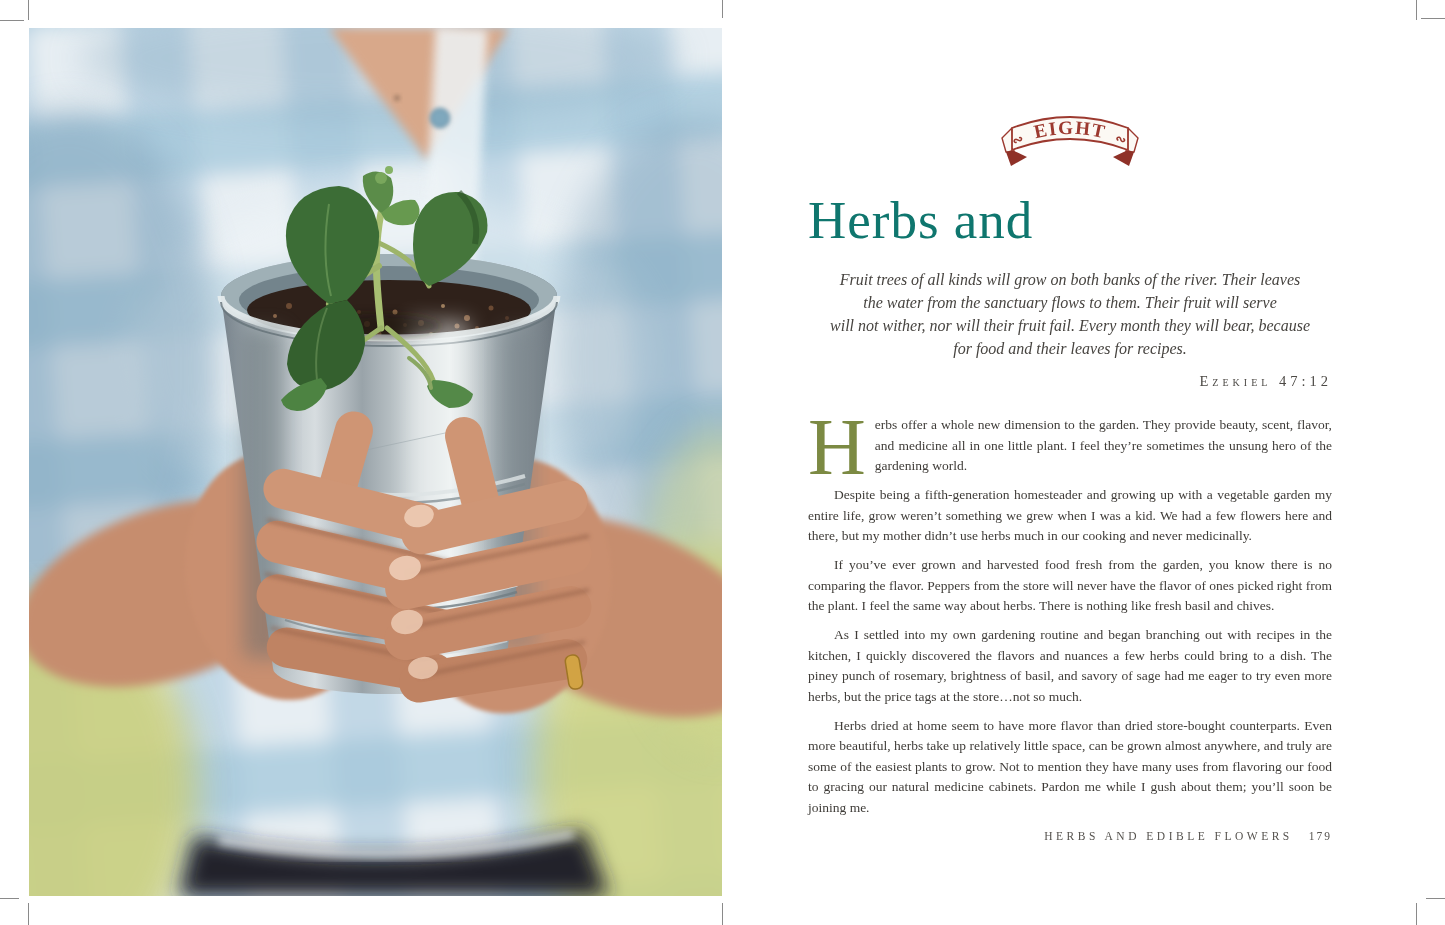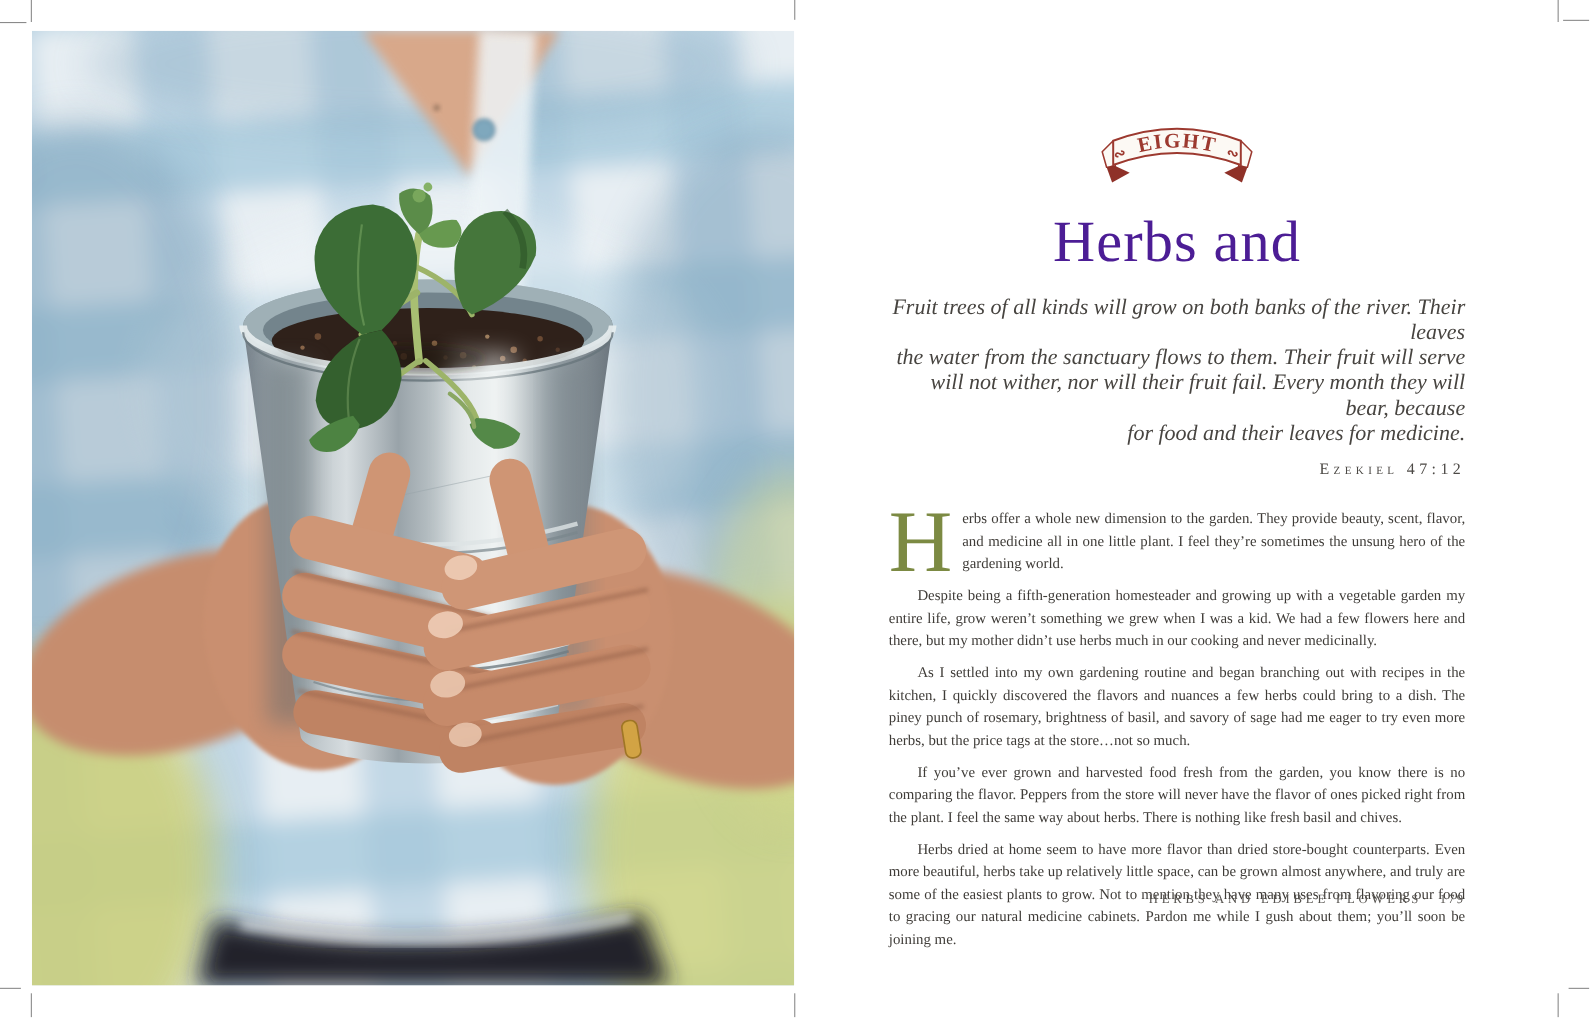--- a/index.html
+++ b/index.html
@@ -8,35 +8,35 @@
   .crop{position:absolute;background:#8a8a8a;}
 
   
   .photo{position:absolute;left:29px;top:28px;width:693px;height:868px;overflow:hidden;}
 
   
   .rightcol{position:absolute;left:808px;top:0;width:524px;height:925px;}
 
   .banner-wrap{width:140px;height:72px;margin:106px auto 0 auto;}
 
-  .title{margin:14px 0 0 0;text-align:center;font-weight:400;
-         font-size:53px;line-height:1.06;letter-spacing:1px;color:#4c1d95;}
-
-  .epigraph{margin-top:20px;text-align:right;font-style:italic;
-            font-size:20px;line-height:23px;color:#474440;}
+  .title{margin:14px 0 0 0;text-align:left;font-weight:400;
+         font-size:53px;line-height:1.06;letter-spacing:1px;color:#0f766e;}
+
+  .epigraph{margin-top:20px;text-align:center;font-style:italic;
+            font-size:16px;line-height:23px;color:#474440;}
   .attribution{margin-top:13px;text-align:right;font-variant:small-caps;
                letter-spacing:4px;font-size:14.5px;color:#4c4945;}
 
   .bodytext{margin-top:25px;text-align:justify;font-size:13.5px;line-height:20.5px;color:#3f3c38;}
   .bodytext p{margin:0 0 8.5px 0;text-indent:26px;}
   .bodytext p.first{text-indent:0;}
   .dropcap{float:left;font-size:80px;line-height:60px;color:#7c8a43;
            padding:2px 9px 0 0;font-family:"Liberation Serif",serif;}
 
-  .footer{position:absolute;top:812px;right:0;font-size:11.5px;letter-spacing:3.5px;
+  .footer{position:absolute;top:830px;right:0;font-size:11.5px;letter-spacing:3.5px;
           color:#55524e;white-space:nowrap;}
   .footer .pnum{margin-left:16px;letter-spacing:2px;}
 </style>
 </head>
 <body>
 
 <div class="sheet">
 
   <div class="crop" style="left:28px;top:0;width:1px;height:20px;"></div>
   <div class="crop" style="left:0;top:20px;width:24px;height:1px;"></div>
@@ -237,29 +237,29 @@
     </div>
 
     <h1 class="title">
       <span>Herbs and</span><br>
     </h1>
 
     <div class="epigraph">
       <div>Fruit trees of all kinds will grow on both banks of the river. Their leaves</div>
       <div>the water from the sanctuary flows to them. Their fruit will serve</div>
       <div>will not wither, nor will their fruit fail. Every month they will bear, because</div>
-      <div>for food and their leaves for medicine.</div>
+      <div>for food and their leaves for recipes.</div>
     </div>
     <div class="attribution">Ezekiel 47:12</div>
 
     <div class="bodytext">
       <p class="first"><span class="dropcap">H</span><span>erbs offer a whole new dimension to the garden. They provide beauty, scent, flavor, and medicine all in one little plant. I feel they’re sometimes the unsung hero of the gardening world.</span></p>
       <p>Despite being a fifth-generation homesteader and growing up with a vegetable garden my entire life, grow weren’t something we grew when I was a kid. We had a few flowers here and there, but my mother didn’t use herbs much in our cooking and never medicinally.</p>
+      <p>If you’ve ever grown and harvested food fresh from the garden, you know there is no comparing the flavor. Peppers from the store will never have the flavor of ones picked right from the plant. I feel the same way about herbs. There is nothing like fresh basil and chives.</p>
       <p>As I settled into my own gardening routine and began branching out with recipes in the kitchen, I quickly discovered the flavors and nuances a few herbs could bring to a dish. The piney punch of rosemary, brightness of basil, and savory of sage had me eager to try even more herbs, but the price tags at the store…not so much.</p>
-      <p>If you’ve ever grown and harvested food fresh from the garden, you know there is no comparing the flavor. Peppers from the store will never have the flavor of ones picked right from the plant. I feel the same way about herbs. There is nothing like fresh basil and chives.</p>
       <p>Herbs dried at home seem to have more flavor than dried store-bought counterparts. Even more beautiful, herbs take up relatively little space, can be grown almost anywhere, and truly are some of the easiest plants to grow. Not to mention they have many uses from flavoring our food to gracing our natural medicine cabinets. Pardon me while I gush about them; you’ll soon be joining me.</p>
     </div>
 
     <div class="footer">
       <span>HERBS AND EDIBLE FLOWERS</span><span class="pnum">179</span>
     </div>
   </div>
 </div>
 
 </body></html>

